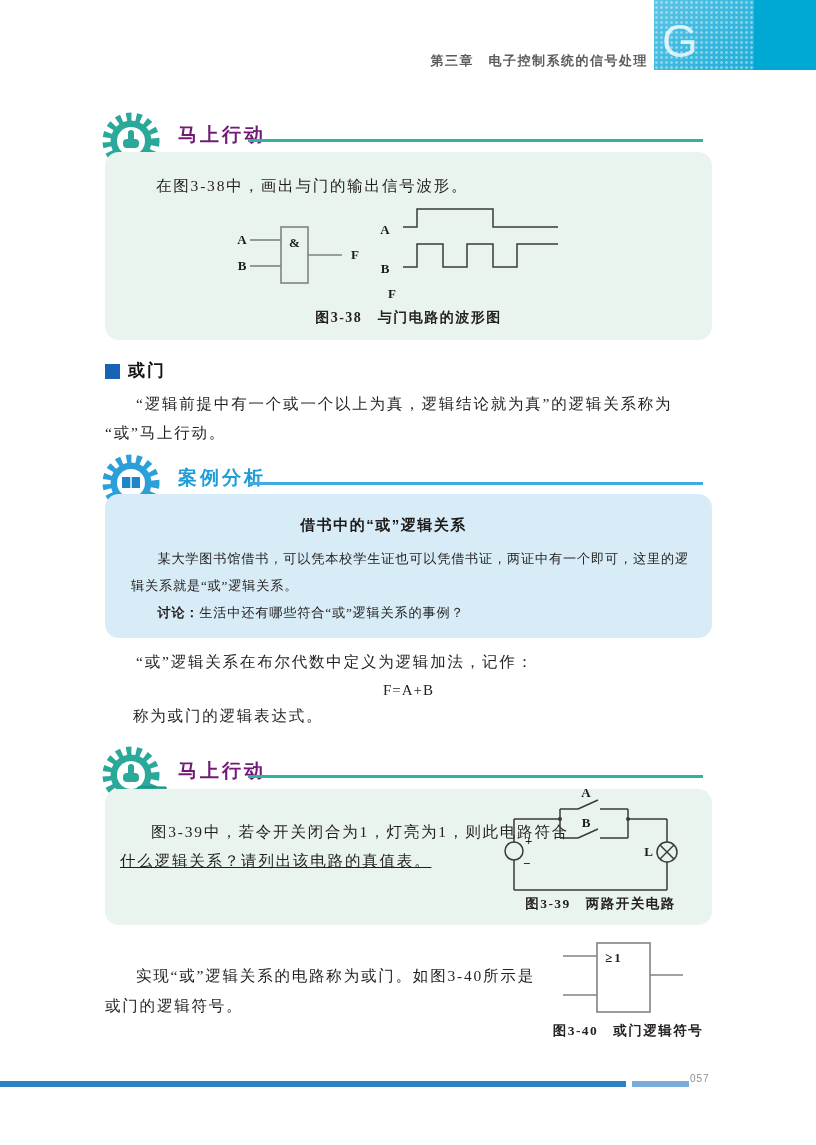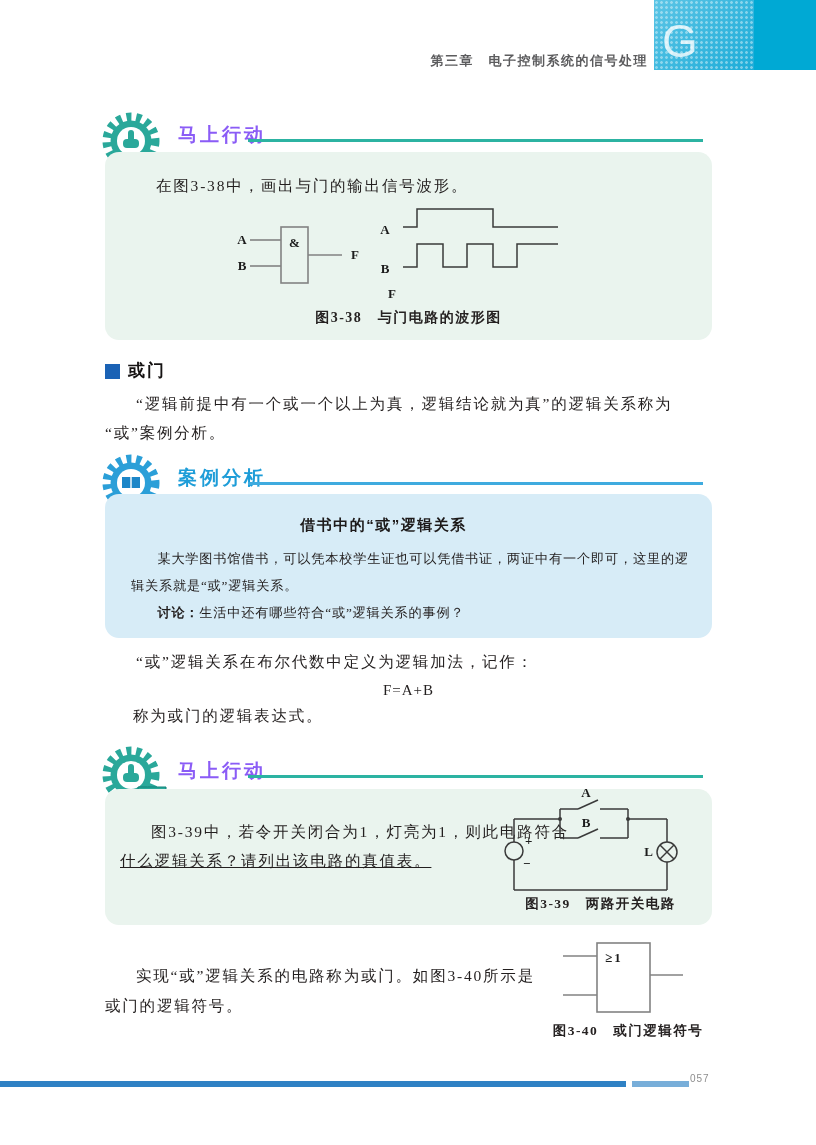--- a/index.html
+++ b/index.html
@@ -36,21 +36,21 @@
   }
 
   
   .soft-box { border-radius:14px; }
   .green-box { background:#eaf4ee; }
   .blue-box  { background:#d7ecf7; }
   .block-title {
     font-family:"Liberation Sans","DejaVu Sans",sans-serif;
     font-size:19px; font-weight:bold; letter-spacing:3px;
   }
-  .teal-text { color:#8b5cf6;text-align:center; }
+  .teal-text { color:#701a75;text-align:center; }
   .blue-text { color:#1e9dd8; }
   .rule { height:2.5px; }
   .teal-rule { background:#2cb3a2; }
   .blue-rule { background:#3fabdf; }
 
   .case-box-title {
     font-family:"Liberation Sans","DejaVu Sans",sans-serif;
     font-size:15px; font-weight:bold; letter-spacing:1.5px; text-align:center;
     color:#1d1a1a;
   }
@@ -126,21 +126,21 @@
     <polyline class="thin" points="173,29 187,29 187,11 263,11 263,29 328,29"></polyline>
     <text x="155" y="75" text-anchor="middle">B</text>
     <polyline class="thin" points="173,69 187,69 187,46 213,46 213,69 237,69 237,46 263,46 263,69 287,69 287,46 328,46"></polyline>
     <text x="162" y="100" text-anchor="middle">F</text>
   </svg>
   <div class="abs caption" style="left:105px; top:309px; width:607px;">图3-38　与门电路的波形图</div>
 
   <div class="abs or-square" style="left:105px; top:364px;"></div>
   <div class="abs or-title" style="left:128px; top:359px;">或门</div>
   <div class="abs body-line nowrap indent" style="left:105px; top:394px;">“逻辑前提中有一个或一个以上为真，逻辑结论就为真”的逻辑关系称为</div>
-  <div class="abs body-line nowrap" style="left:105px; top:423px;">“或”案例分析。</div>
+  <div class="abs body-line nowrap" style="left:105px; top:423px;">“或”马上行动。</div>
 
   <div class="abs" style="left:100px; top:450px;">
     <svg width="72" height="82" viewBox="0 0 72 82">
       <circle cx="31" cy="33" r="24" fill="none" stroke="#2b9fd8" stroke-width="9" stroke-dasharray="5 4.8"></circle>
       <circle cx="31" cy="33" r="20.5" fill="#2b9fd8"></circle>
       <circle cx="31" cy="33" r="14" fill="#ffffff"></circle>
       <rect x="22" y="27" width="18" height="11" fill="#1c86c8"></rect>
       <rect x="30.3" y="27" width="1.4" height="11" fill="#ffffff"></rect>
       <path d="M38 45 h28 v9 h-9.5 v24 h-9 v-24 h-9.5 z" fill="#2b9fd8" stroke="#1477ad" stroke-width="1"></path>
     </svg>

